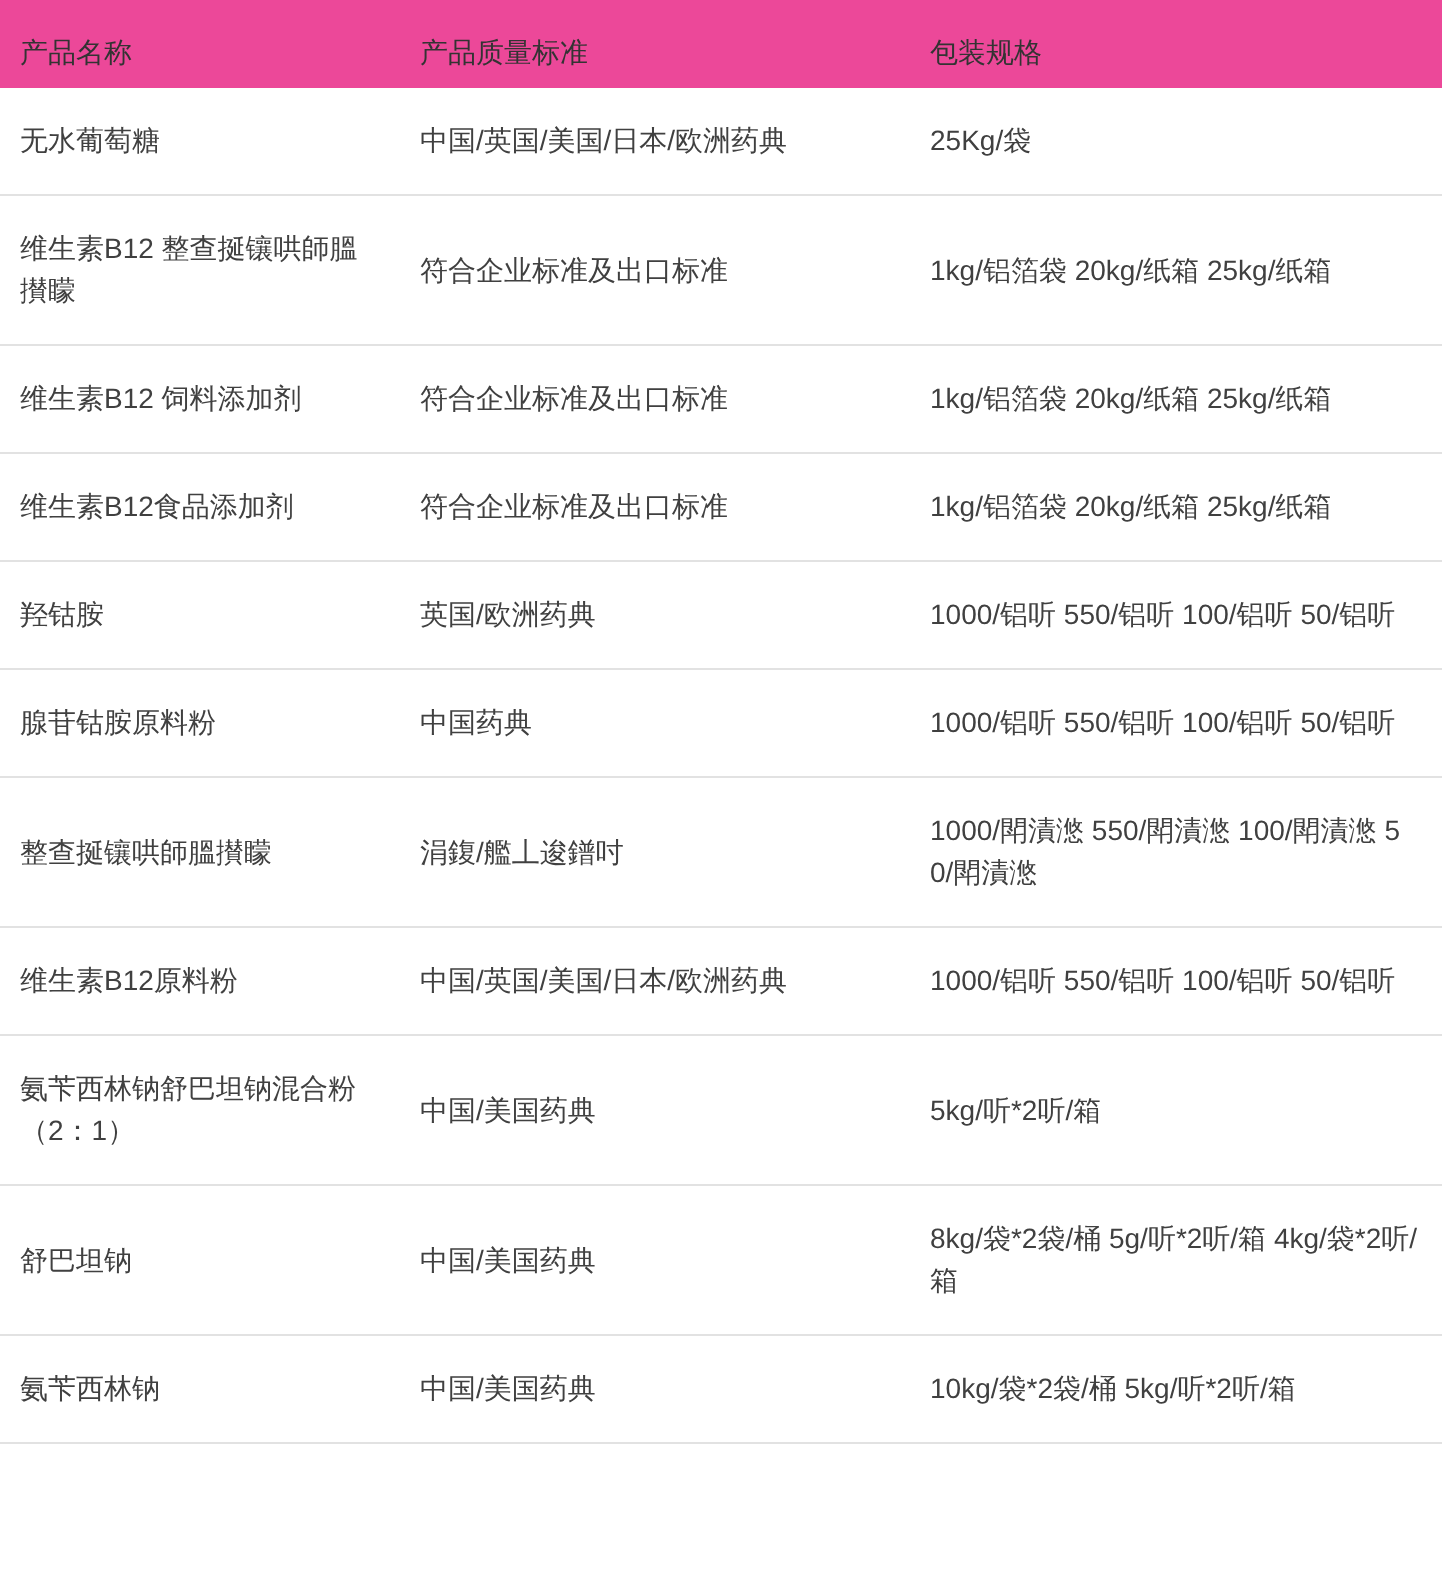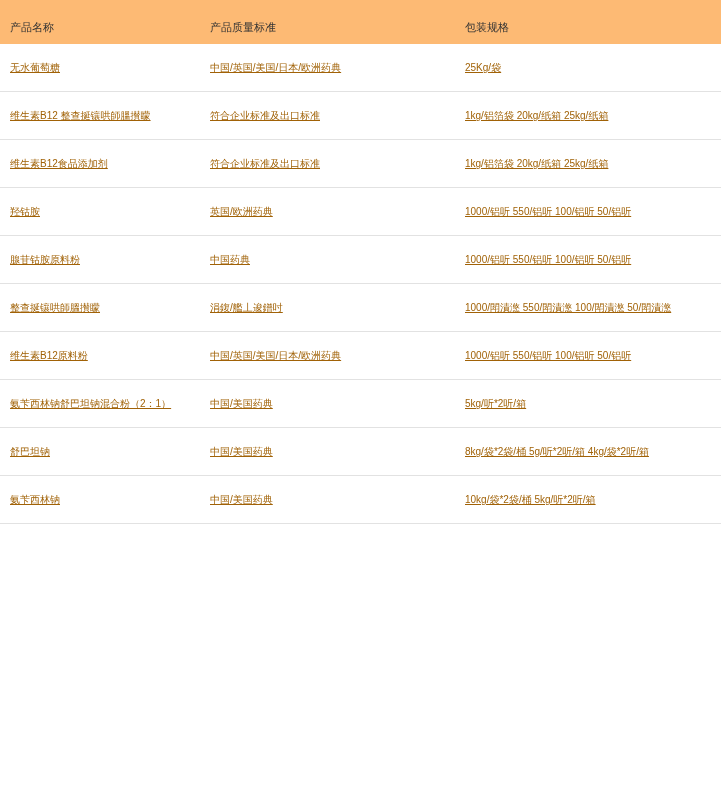--- a/index.html
+++ b/index.html
@@ -19,40 +19,39 @@
   .product-table {
     width: 721px;
     border-collapse: collapse;
     table-layout: fixed;
   }
   .product-table col.c1 { width: 200px; }
   .product-table col.c2 { width: 255px; }
   .product-table col.c3 { width: 266px; }
 
   .product-table thead th {
-    background: #fdba74;
+    background: #ec4899;
     color: #333333;
-    font-size: 11px;
+    font-size: 14px;
     font-weight: normal;
     text-align: left;
     padding: 13px 0 3px 10px;
     border: none;
     height: 44px;
     vertical-align: middle;
     white-space: nowrap;
   }
   .product-table tbody td {
-    font-size: 10px;
-    color: #a16207;
+    font-size: 14px;
+    color: #404040;
     padding: 16px 10px 16px 10px;
     border-bottom: 1px solid #e2e2e2;
     vertical-align: middle;
     line-height: 1.5;
     word-break: break-all;
-    text-decoration: underline;
   }
   .product-table tbody tr:last-child td {
     border-bottom: 1px solid #e2e2e2;
   }
   .cell-name { }
   .cell-std { }
   .cell-spec { }
 </style>
 </head>
 <body>
@@ -71,20 +70,25 @@
     </tr>
   </thead>
   <tbody id="table-body">
       <tr>
         <td class="cell-name">无水葡萄糖</td>
         <td class="cell-std">中国/英国/美国/日本/欧洲药典</td>
         <td class="cell-spec">25Kg/袋</td>
       </tr>
       <tr>
         <td class="cell-name">维生素B12 整查挻镶哄師膃攅矇</td>
+        <td class="cell-std">符合企业标准及出口标准</td>
+        <td class="cell-spec">1kg/铝箔袋 20kg/纸箱 25kg/纸箱</td>
+      </tr>
+      <tr>
+        <td class="cell-name">维生素B12 饲料添加剂</td>
         <td class="cell-std">符合企业标准及出口标准</td>
         <td class="cell-spec">1kg/铝箔袋 20kg/纸箱 25kg/纸箱</td>
       </tr>
       <tr>
         <td class="cell-name">维生素B12食品添加剂</td>
         <td class="cell-std">符合企业标准及出口标准</td>
         <td class="cell-spec">1kg/铝箔袋 20kg/纸箱 25kg/纸箱</td>
       </tr>
       <tr>
         <td class="cell-name">羟钴胺</td>

